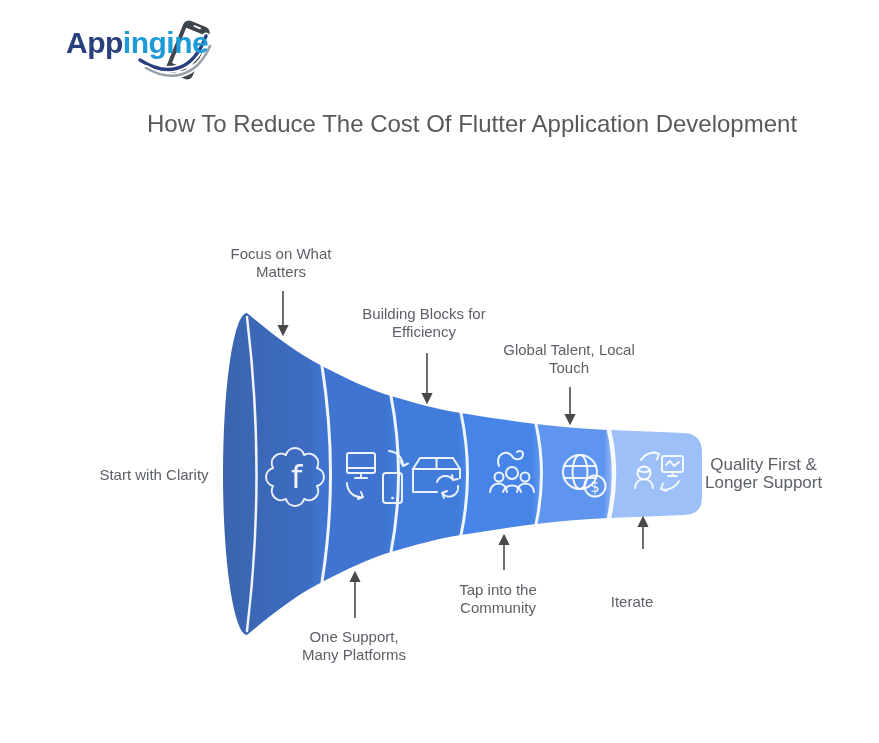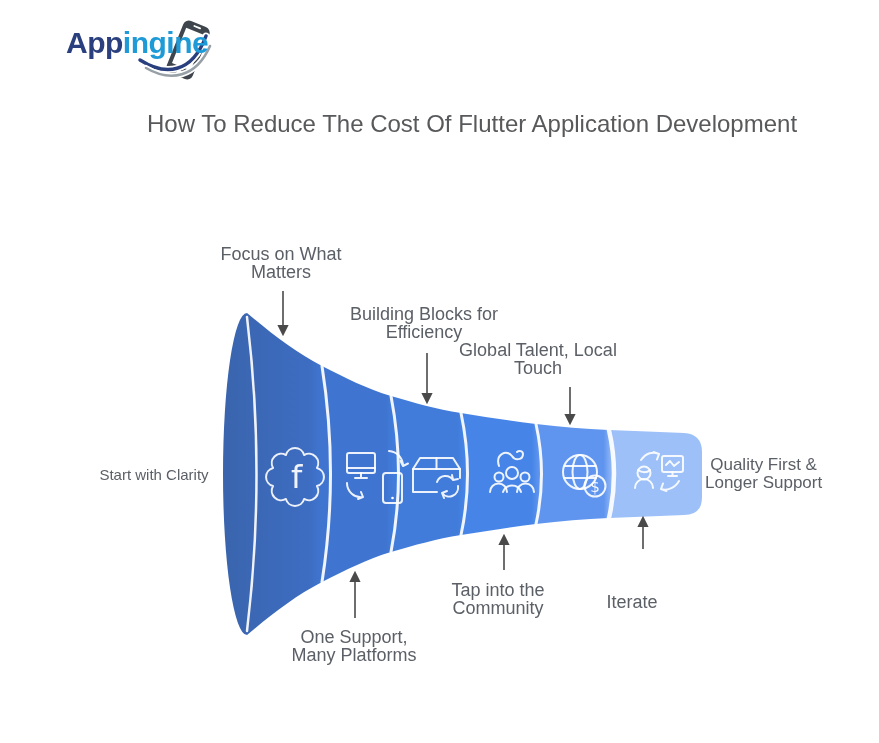--- a/index.html
+++ b/index.html
@@ -27,22 +27,22 @@
   .icon path,.icon rect,.icon circle,.icon ellipse,.icon polyline{
     fill:none;stroke:#ffffff;stroke-opacity:.9;stroke-width:2;stroke-linecap:round;stroke-linejoin:round;}
   .icon .fillwhite{fill:#ffffff;stroke:none;}
   .icon text{fill:#ffffff;fill-opacity:.92;stroke:none;font-family:"DejaVu Sans",sans-serif;}
   .i1{left:259px;top:441px;} .i2{left:341px;top:443px;} .i3{left:402px;top:441px;}
   .i4{left:476px;top:441px;} .i5{left:548px;top:441px;} .i6{left:622px;top:437px;}
   .dollar-bg{fill:var(--seg4,#6095ef);}
 
   
   .callout{position:absolute;transform:translateX(-50%);text-align:center;
-           font-size:18px;line-height:18px;color:var(--text-gray,#5b5f66);white-space:nowrap;}
-  .c-focus{left:281px;top:245px;} .c-blocks{left:424px;top:305px;} .c-global{left:538px;top:341px;}
+           font-size:15px;line-height:18px;color:var(--text-gray,#5b5f66);white-space:nowrap;}
+  .c-focus{left:281px;top:245px;} .c-blocks{left:424px;top:305px;} .c-global{left:569px;top:341px;}
   .c-codebase{left:354px;top:628px;} .c-community{left:498px;top:581px;} .c-iterate{left:632px;top:593px;}
   .left-label{position:absolute;left:154px;top:466px;transform:translateX(-50%);
               font-size:15px;color:var(--text-gray,#5b5f66);white-space:nowrap;}
   .right-label{position:absolute;left:705px;top:456px;font-size:17px;line-height:18px;
                color:var(--text-gray,#5b5f66);text-align:center;white-space:nowrap;}
 </style>
 </head>
 <body>
 
 <div class="canvas">

